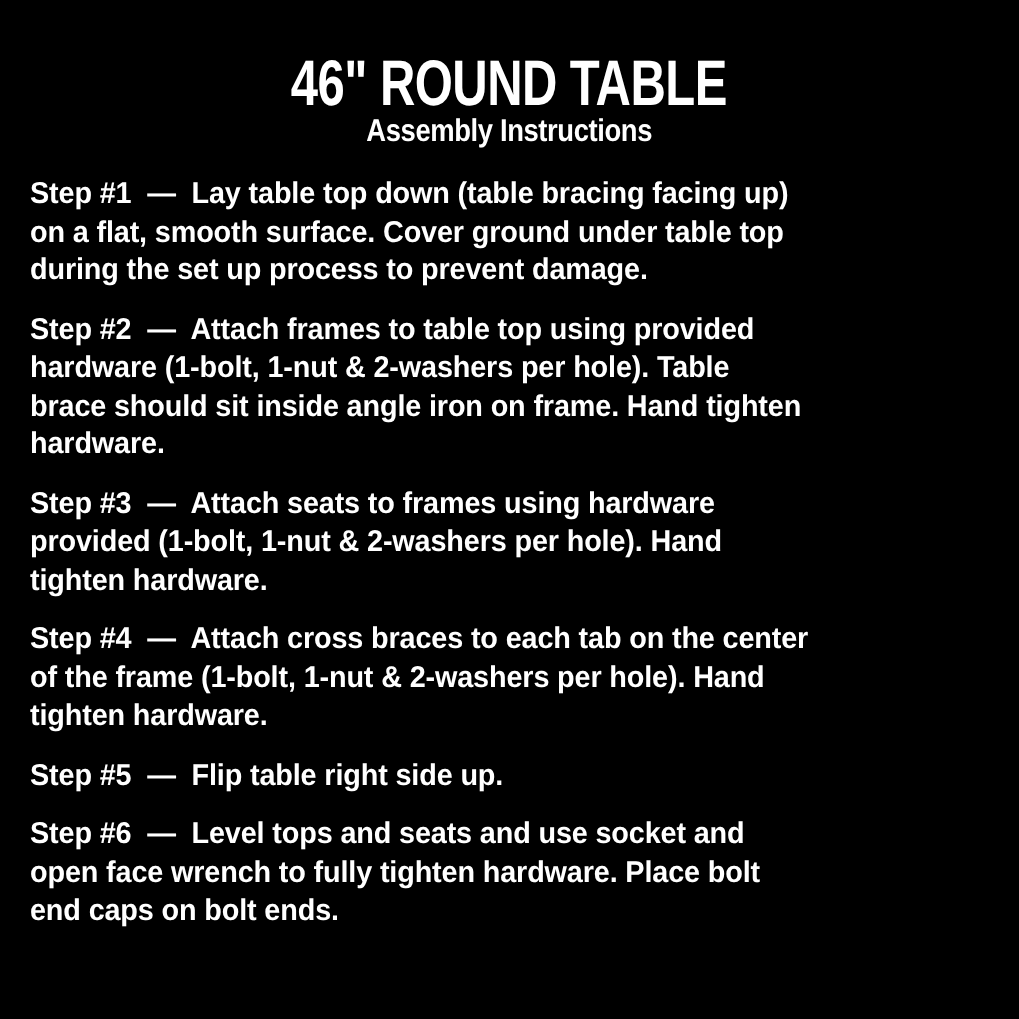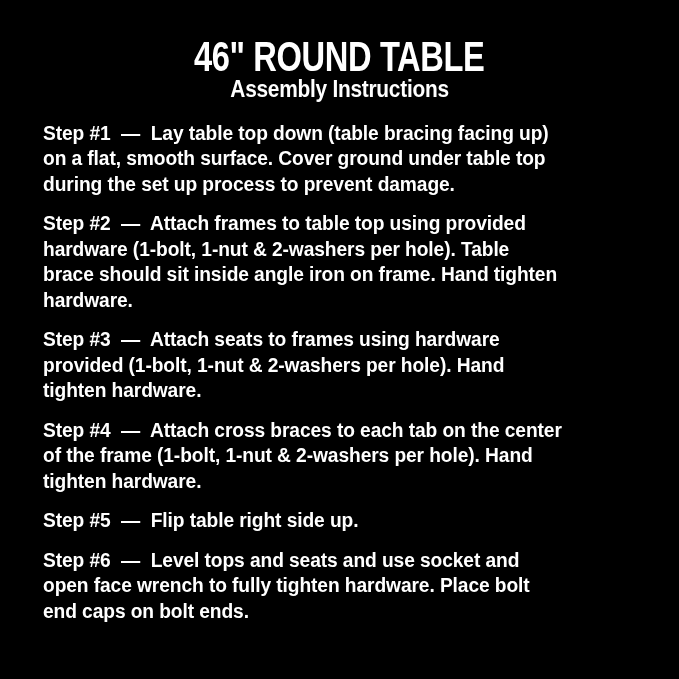--- a/index.html
+++ b/index.html
@@ -30,32 +30,32 @@
     line-height: 1.1;
     letter-spacing: -0.5px;
     white-space: nowrap;
   }
   .title .squeeze {
     display: inline-block;
     transform: scaleX(0.76);
   }
   .subtitle {
     margin: -4px 0 0 0;
-    font-size: 24px;
+    font-size: 21px;
     line-height: 1.1;
     letter-spacing: -0.3px;
     white-space: nowrap;
   }
   .subtitle .squeeze {
     display: inline-block;
     transform: scaleX(0.87);
   }
   .steps {
     margin-top: 18px;
-    padding: 0 10px 0 43px;
+    padding: 0 10px 0 20px;
   }
   .step {
     margin: 0 0 14px 0;
     font-size: 20px;
     line-height: 25.5px;
     letter-spacing: -0.1px;
     white-space: pre-wrap;
     transform: scaleX(0.96);
     transform-origin: 0 50%;
   }

